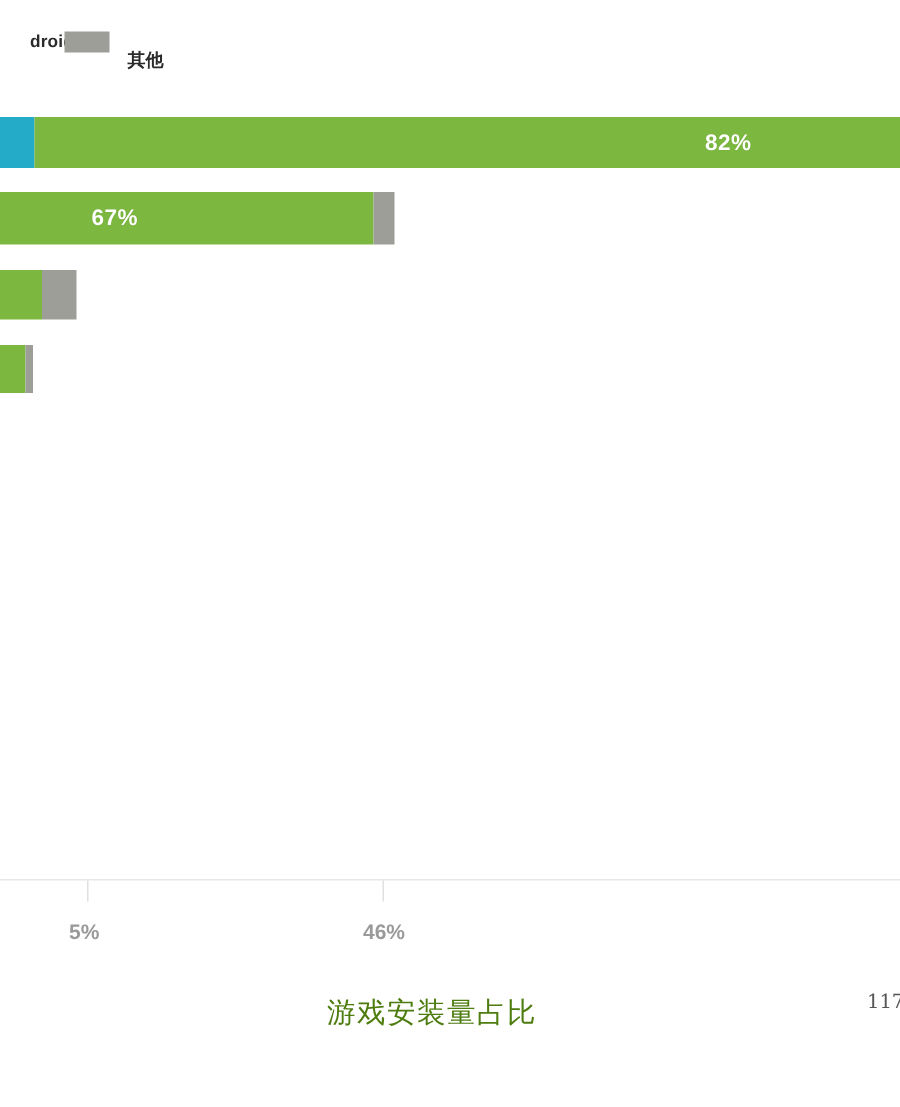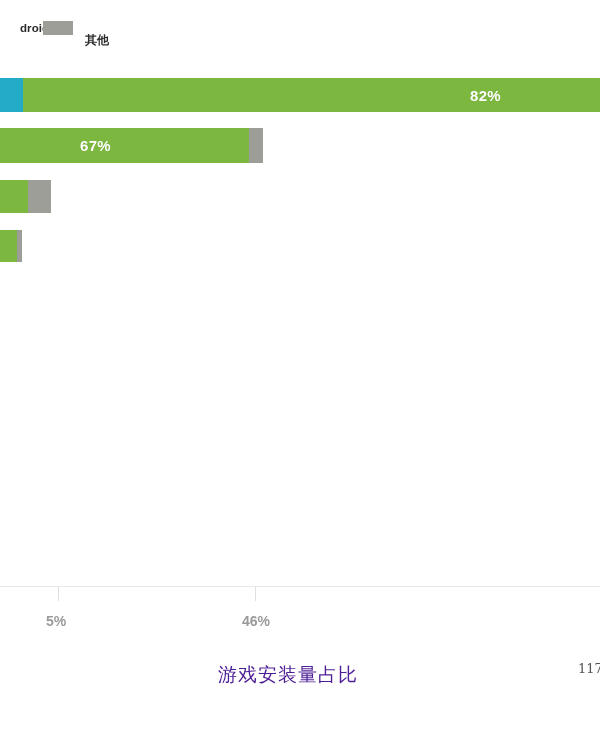--- a/index.html
+++ b/index.html
@@ -128,21 +128,21 @@
 
   
   #chart-title {
     position: absolute;
     left: 0;
     top: 662px;
     width: 576px;
     text-align: center;
     font-family: "DejaVu Serif", "Liberation Serif", serif;
     font-size: 19px;
-    color: #4c1d95;
+    color: #4d7c0f;
     letter-spacing: 1px;
   }
 
   
   #corner-note {
     position: absolute;
     right: 0;
     top: 661px;
     font-family: "DejaVu Serif", "Liberation Serif", serif;
     font-size: 13px;
@@ -172,21 +172,21 @@
 
     <div class="bar-row" style="top:78px;height:34px;">
       <div class="bar-seg" style="width:23px;background:#23abc8;"></div>
       <div class="bar-seg" style="width:577px;background:#7cb83f;justify-content:center;">
         <span class="bar-label" style="margin-left:348px;">82%</span>
       </div>
     </div>
 
     <div class="bar-row" style="top:128px;height:35px;">
       <div class="bar-seg" style="width:249px;background:#7cb83f;justify-content:flex-start;">
-        <span class="bar-label" style="margin-left:80px;text-align:right;">67%</span>
+        <span class="bar-label" style="margin-left:61px;text-align:right;">67%</span>
       </div>
       <div class="bar-seg" style="width:14px;background:#9e9e99;"></div>
     </div>
 
     <div class="bar-row" style="top:180px;height:33px;">
       <div class="bar-seg" style="width:28px;background:#7cb83f;"></div>
       <div class="bar-seg" style="width:23px;background:#9e9e99;"></div>
     </div>
 
     <div class="bar-row" style="top:230px;height:32px;">

